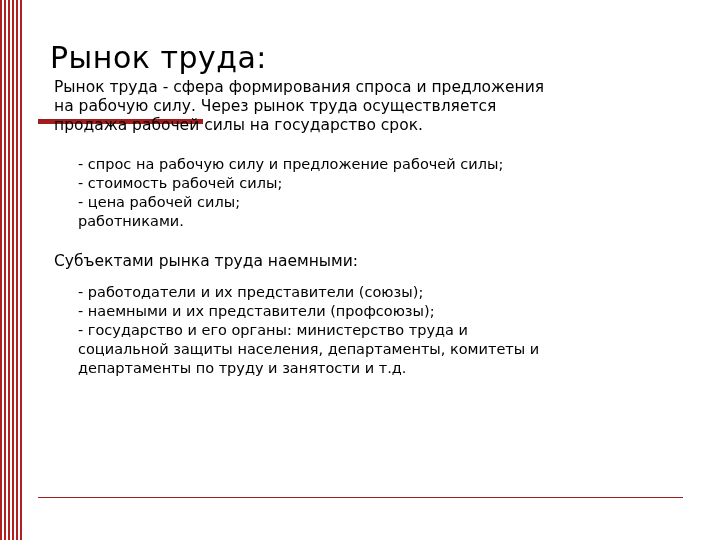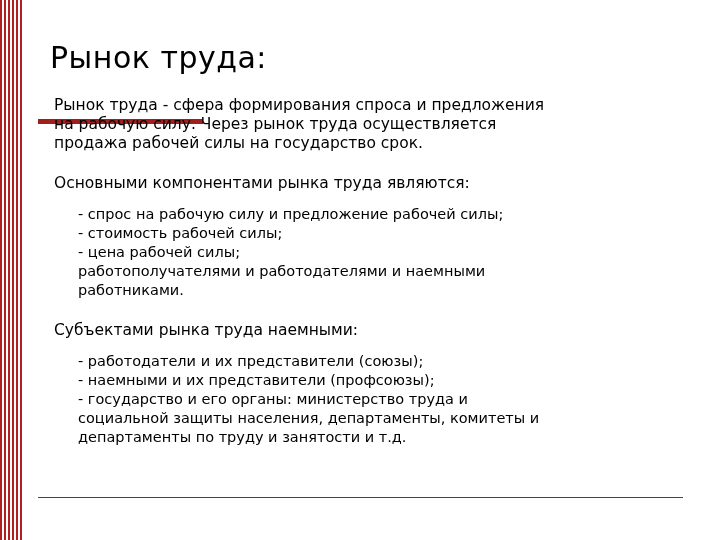--- a/index.html
+++ b/index.html
@@ -46,21 +46,21 @@
     position: absolute;
     left: 38px;
     top: 119px;
     width: 165px;
     height: 5px;
     background: #a01e1e;
   }
   .body-area {
     position: absolute;
     left: 54px;
-    top: 96px;
+    top: 78px;
     width: 620px;
   }
   .para {
     color: #000000;
     font-size: 15.5px;
     line-height: 19px;
   }
   .para-lead {
     margin: 0 0 0 0;
   }
@@ -107,26 +107,24 @@
 
   <div class="body-area">
 
     <div class="para para-lead">
       <div>Рынок труда - сфера формирования спроса и предложения</div>
       <div class="indent">на рабочую силу. Через рынок труда осуществляется</div>
       <div class="indent">продажа рабочей силы на государство срок.</div>
     </div>
 
     <div class="block">
-      <div class="heading-line">Основными компонентами рынка труда являются:</div>
       <ul class="bullets">
         <li>- спрос на рабочую силу и предложение рабочей силы;</li>
         <li>- стоимость рабочей силы;</li>
         <li>- цена рабочей силы;</li>
-        <li>работополучателями и работодателями и наемными</li>
         <li>работниками.</li>
       </ul>
     </div>
 
     <div class="block">
       <div class="heading-line">Субъектами рынка труда наемными:</div>
       <ul class="bullets">
         <li>- работодатели и их представители (союзы);</li>
         <li>- наемными и их представители (профсоюзы);</li>
         <li>- государство и его органы: министерство труда и</li>

